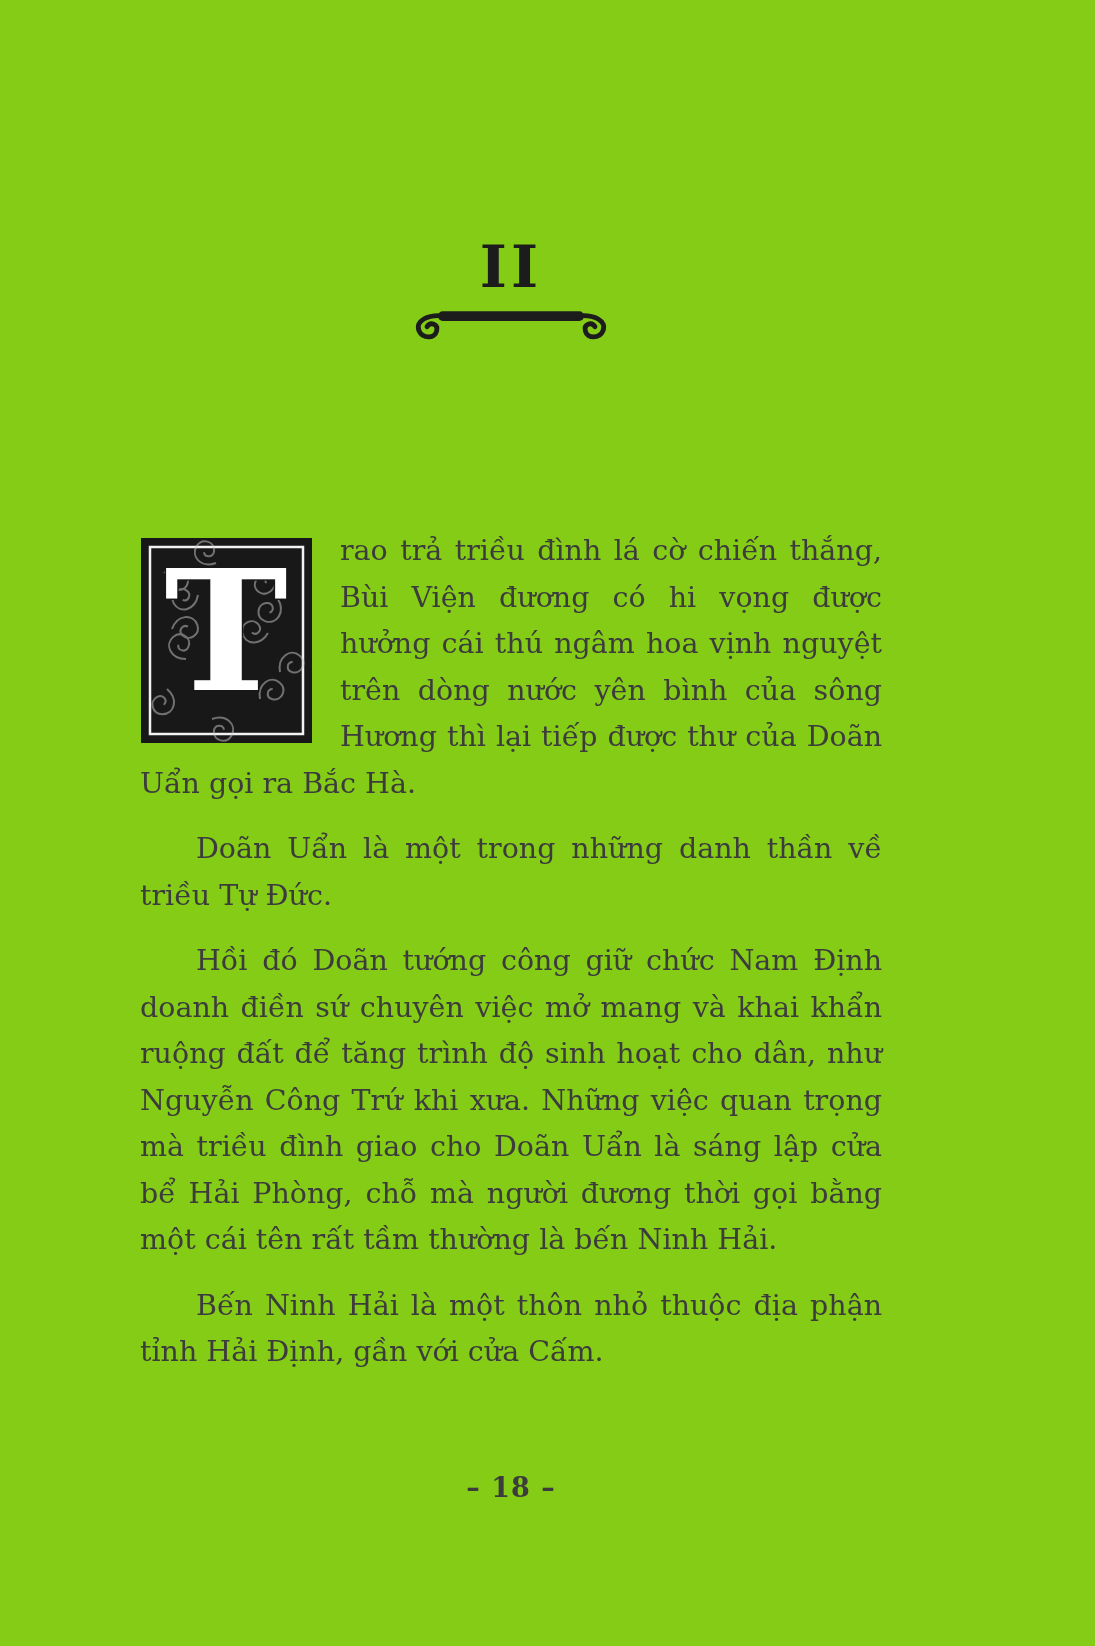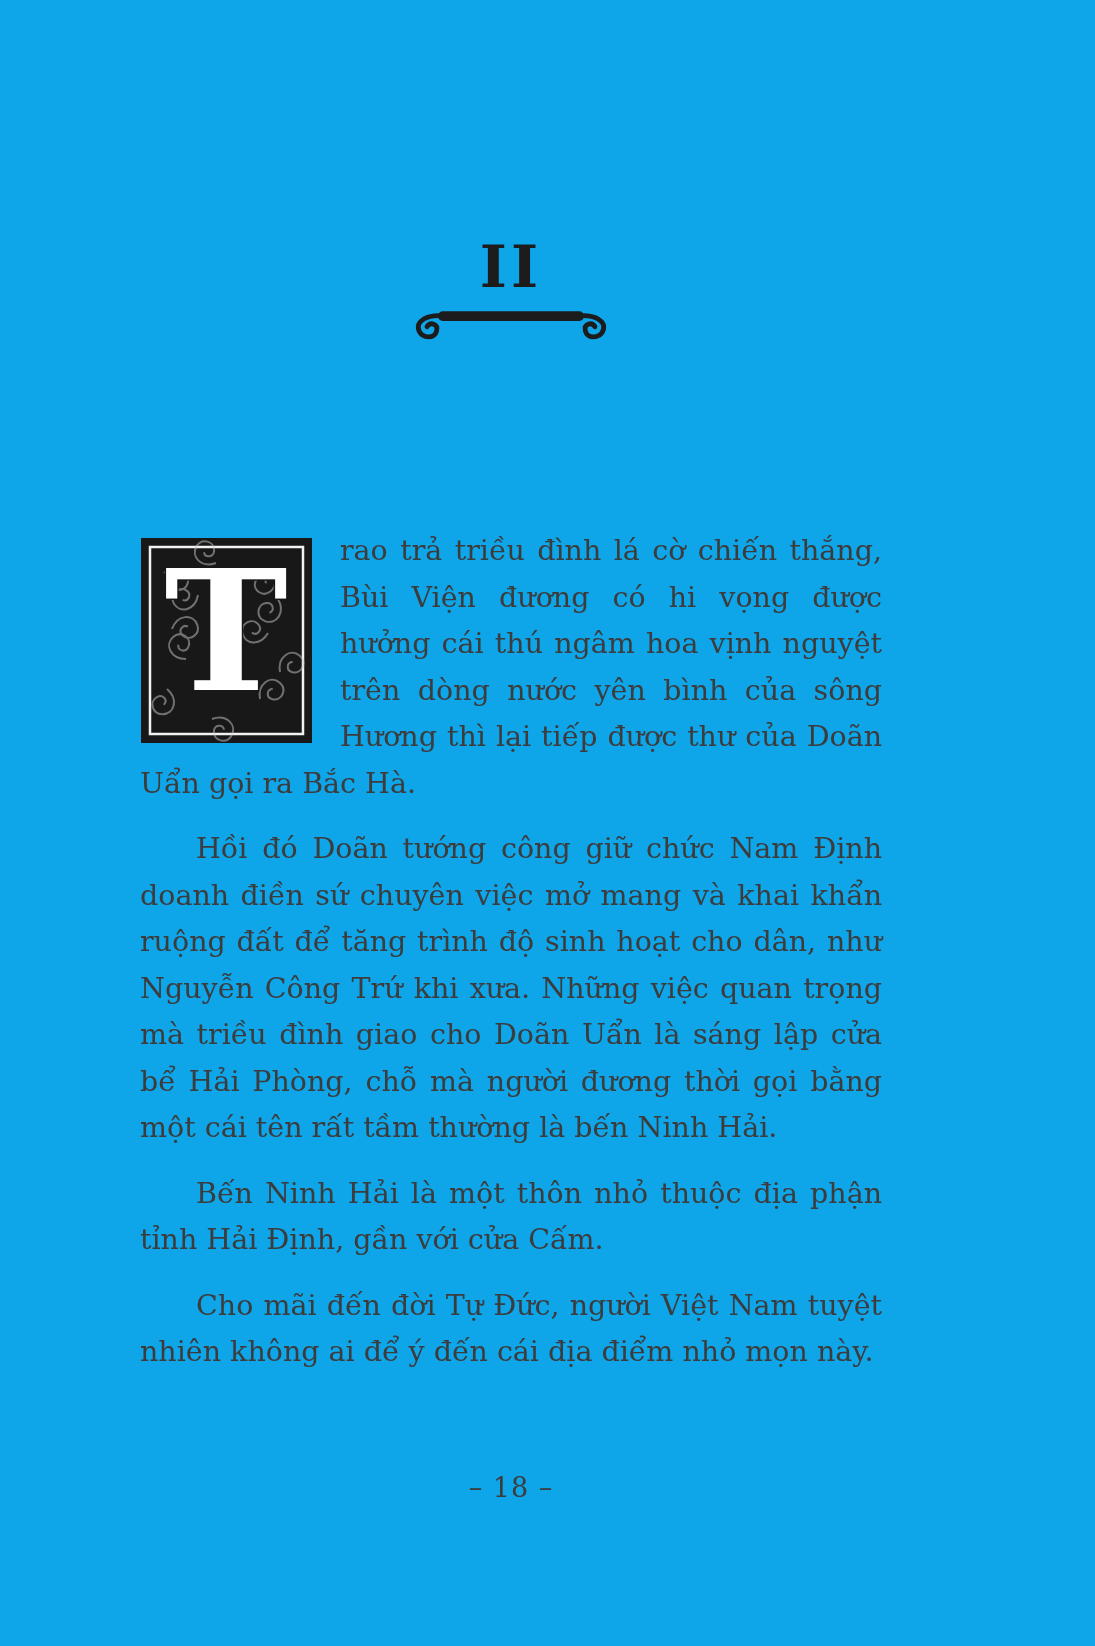--- a/index.html
+++ b/index.html
@@ -2,21 +2,21 @@
 <html><head>
 <meta charset="utf-8">
 <style>
   * { margin: 0; padding: 0; box-sizing: border-box; }
   html, body { background: #e9e9e9; }
   .page {
     position: relative;
     width: 1095px;
     height: 1646px;
     margin: 0 auto;
-    background: #0ea5e9;
+    background: #84cc16;
     font-family: "DejaVu Serif", "Liberation Serif", serif;
     color: #3c3c3c;
     overflow: hidden;
   }
   .content {
     margin-left: 140px;
     width: 742px;
   }
   .chapter-head {
     padding-top: 238px;
@@ -55,20 +55,21 @@
   .dropcap svg { display: block; width: 100%; height: 100%; }
   .page-number {
     position: absolute;
     left: 140px;
     width: 742px;
     top: 1472px;
     text-align: center;
     font-size: 27px;
     color: #3c3c3c;
     letter-spacing: 1px;
+    font-weight: bold;
   }
 </style>
 </head>
 <body>
 
 <div class="page">
   <div class="content">
 
     <div class="chapter-head">
       <div class="chapter-number">II</div>
@@ -104,24 +105,24 @@
               <use href="#swirl" transform="translate(46,122) rotate(220)"></use>
               <use href="#swirl" transform="translate(140,135) rotate(300)"></use>
               <use href="#swirl" transform="translate(58,58) rotate(140)"></use>
             </g>
             <text x="86" y="153" text-anchor="middle" font-size="166" font-weight="bold" font-family="DejaVu Serif, Liberation Serif, serif" fill="#ffffff" stroke="#181818" stroke-width="3" paint-order="stroke fill">T</text>
           </svg>
         </span>
         <span>rao trả triều đình lá cờ chiến thắng, Bùi Viện đương có hi vọng được hưởng cái thú ngâm hoa vịnh nguyệt trên dòng nước yên bình của sông Hương thì lại tiếp được thư của Doãn Uẩn gọi ra Bắc Hà.</span>
       </div>
 
+      <p class="para indent">Doãn Uẩn là một trong những danh thần về triều Tự Đức.</p>
 
       <p class="para indent">Hồi đó Doãn tướng công giữ chức Nam Định doanh điền sứ chuyên việc mở mang và khai khẩn ruộng đất để tăng trình độ sinh hoạt cho dân, như Nguyễn Công Trứ khi xưa. Những việc quan trọng mà triều đình giao cho Doãn Uẩn là sáng lập cửa bể Hải Phòng, chỗ mà người đương thời gọi bằng một cái tên rất tầm thường là bến Ninh Hải.</p>
 
       <p class="para indent">Bến Ninh Hải là một thôn nhỏ thuộc địa phận tỉnh Hải Định, gần với cửa Cấm.</p>
 
-      <p class="para indent">Cho mãi đến đời Tự Đức, người Việt Nam tuyệt nhiên không ai để ý đến cái địa điểm nhỏ mọn này.</p>
 
     </div>
   </div>
 
   <div class="page-number">– 18 –</div>
 </div>
 
 </body></html>

